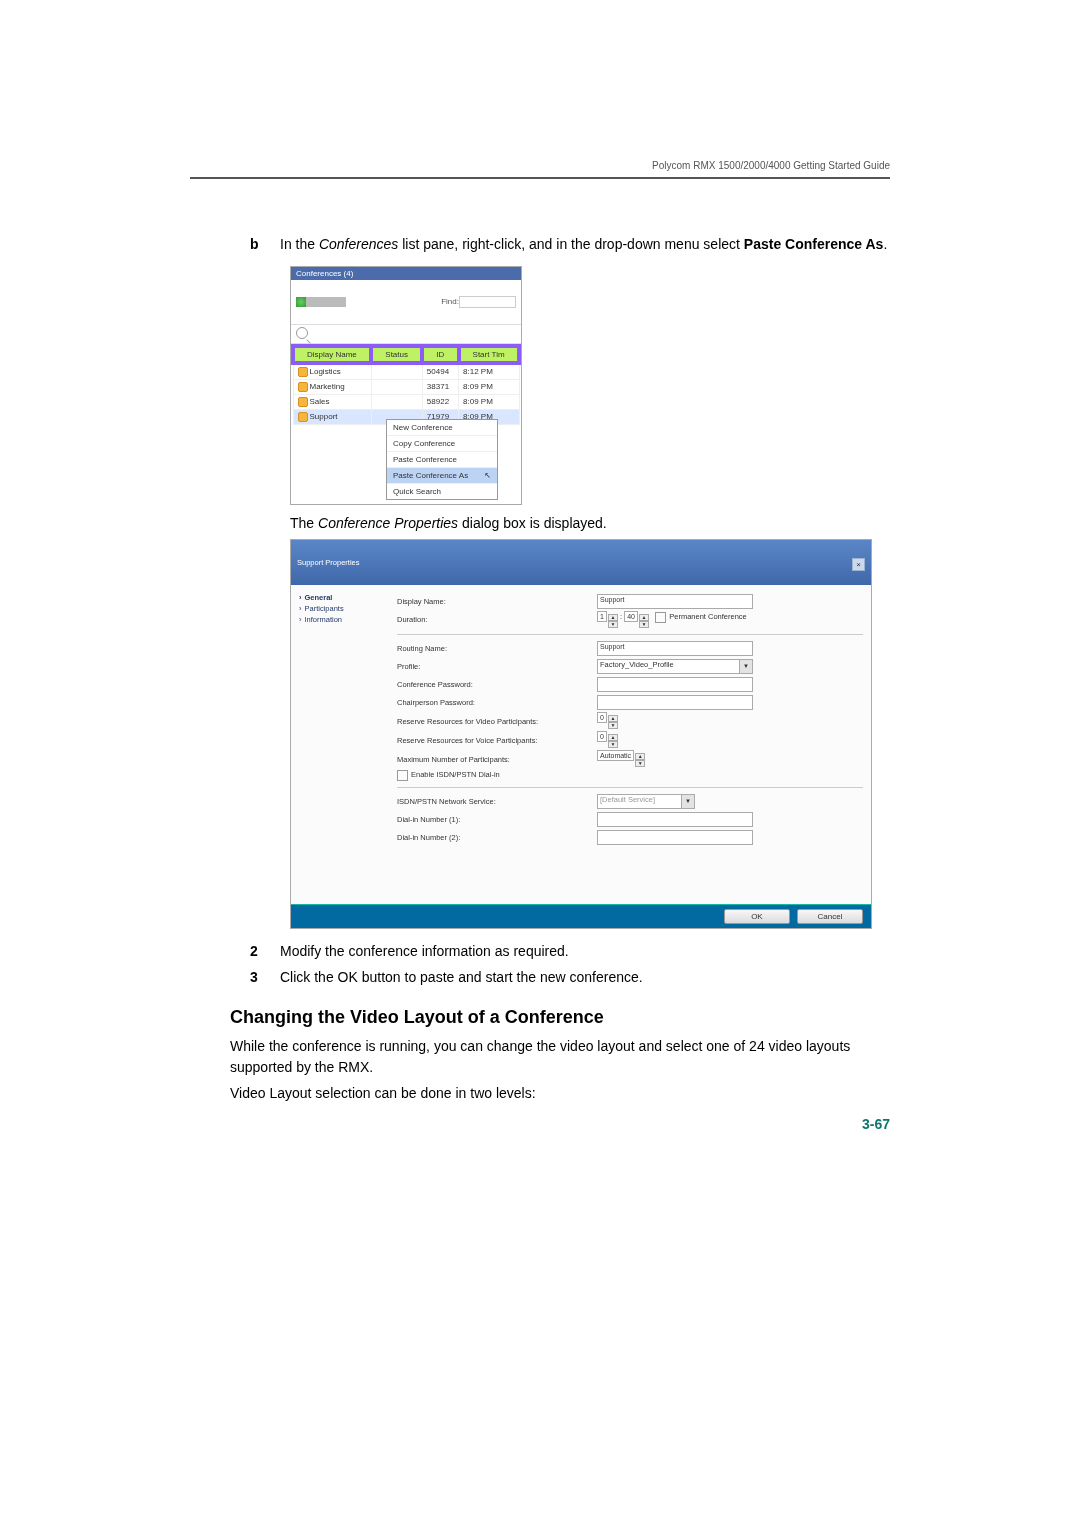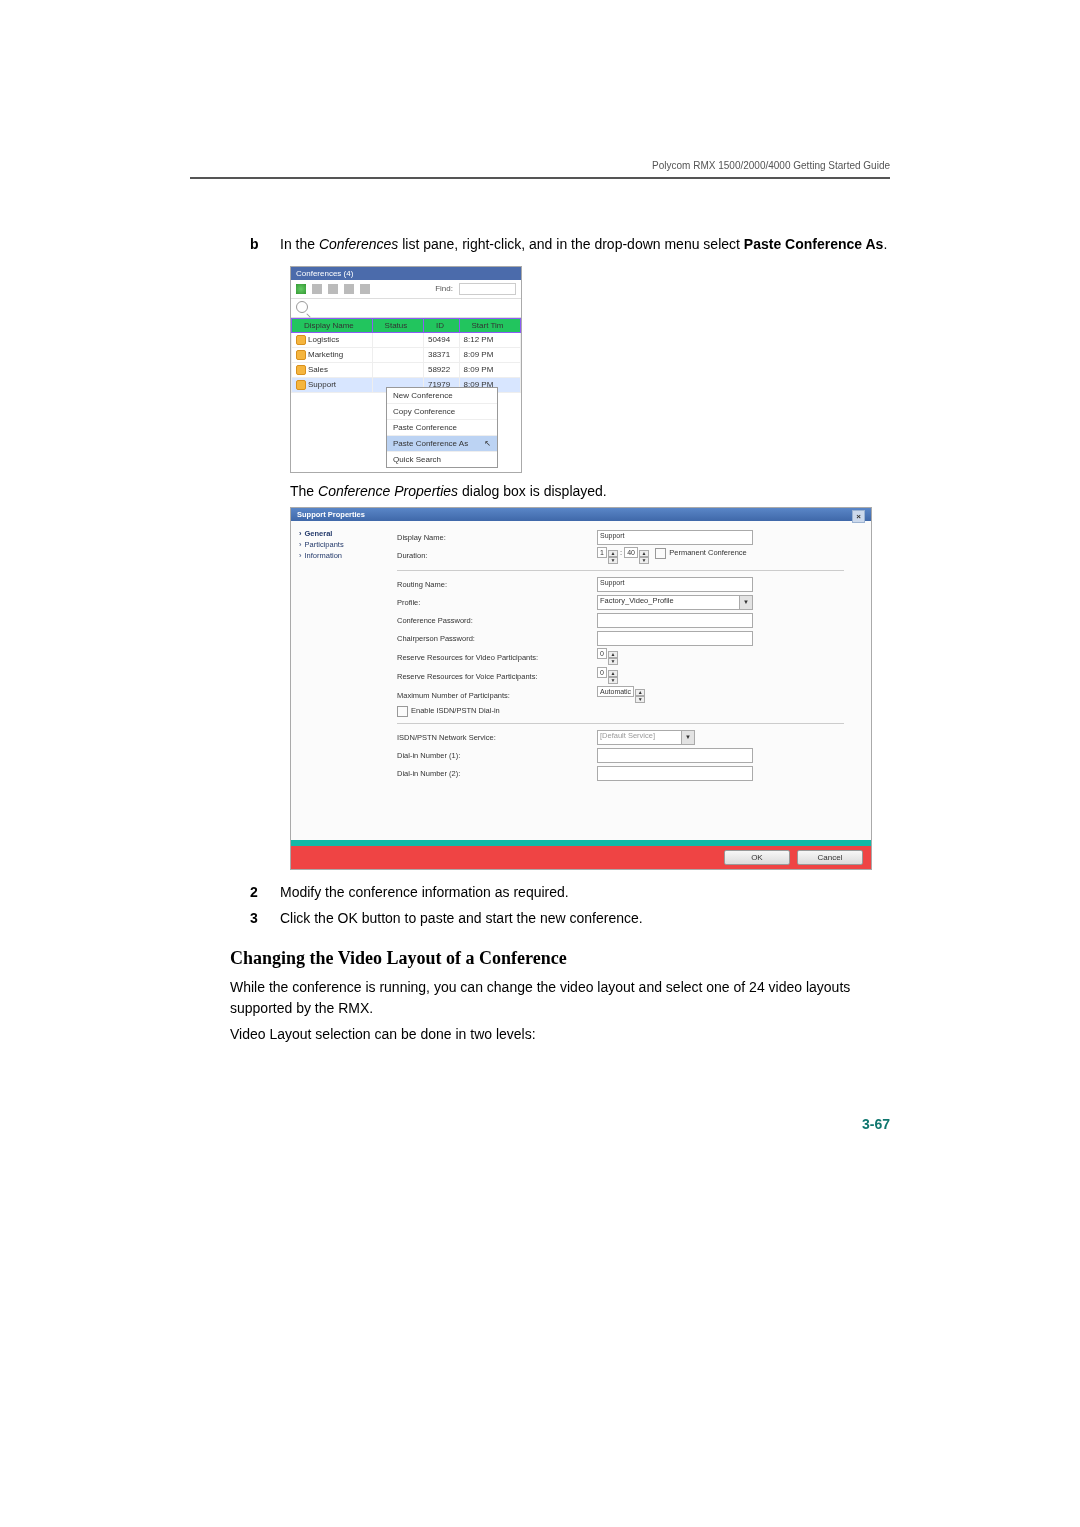--- a/index.html
+++ b/index.html
@@ -8,41 +8,41 @@
   .header-block{margin-bottom:10px}
   .header-right{text-align:right;font-size:10px;color:#555;margin-bottom:6px}
   .hr{border-top:2px solid #555;height:0;margin-bottom:55px}
   .indent-block{padding-left:40px}
   .step-b{display:flex;gap:14px;font-size:14px;line-height:1.55;padding-left:20px;margin-bottom:10px}
   .step-b-letter{font-weight:bold;flex:0 0 16px}
   .ital{font-style:italic}
   .bold{font-weight:bold}
   .mini-panel{border:1px solid #aaa;width:230px;margin:10px 0 10px 60px;font-size:8px;color:#333;background:#fff}
   .mini-title{background:#4b6bab;color:#fff;padding:2px 5px;font-weight:normal;font-size:8px}
-  .mini-toolbar{display:flex;align-items:center;gap:6px;padding:3px 5px;border-bottom:1px solid #ddd}
+  .mini-toolbar{display:flex;align-items:center;padding:16px 5px;border-bottom:1px solid #ddd}
   .ticon{width:10px;height:10px;display:inline-block}
   .ticon.green{background:radial-gradient(#6c6,#393)}
   .ticon.gray{background:#bbb}
   .find-lbl{font-size:8px;color:#555;margin-left:auto}
   .find-box{width:55px;height:10px;border:1px solid #ccc;background:#fff}
   .mini-toolbar2{padding:2px 5px;border-bottom:1px solid #ddd}
   .mag{width:10px;height:10px;border:1px solid #999;border-radius:50%;display:inline-block;position:relative}
   .mag:after{content:"";position:absolute;right:-4px;bottom:-4px;width:5px;height:1px;background:#999;transform:rotate(45deg)}
   table.mini-tbl{border-collapse:collapse;width:100%;font-size:8px}
-  table.mini-tbl th{background:#22c55e;text-align:left;padding:2px 12px;border:1px solid #8b5cf6;font-weight:normal}
+  table.mini-tbl th{background:#bef264;text-align:left;padding:2px 12px;border:4px solid #8b5cf6;font-weight:normal}
   table.mini-tbl td{padding:2px 4px;border:1px solid #eee}
   .row-sel td{background:#d8e6ff;border-top:1px dotted #3a6ad1;border-bottom:1px dotted #3a6ad1}
   .rowicon{width:8px;height:8px;background:#f5b53e;display:inline-block;border:1px solid #d9901c;border-radius:2px;margin-right:2px;vertical-align:middle}
   .ctx-menu{border:1px solid #999;background:#fff;width:110px;margin:-6px 0 4px 95px;font-size:8px}
   .ctx-item{padding:3px 6px;border-bottom:1px solid #eee}
   .ctx-item:last-child{border-bottom:none}
   .ctx-item.sel{background:#bcd3f3}
   .caption{font-size:14px;margin:8px 0 8px 60px}
   .dialog{border:1px solid #aaa;width:580px;margin:2px 0 12px 60px;background:#fbfbfb;font-size:7.5px;color:#333}
-  .dialog-title{background:linear-gradient(#5a86c7,#3f68a9);color:#fff;padding:2px 6px;font-weight:bold}
+  .dialog-title{background:linear-gradient(#5a86c7,#3f68a9);color:#fff;padding:18px 6px;font-weight:normal}
   .dialog-title .close{float:right;background:#ccd9ec;color:#333;width:11px;height:11px;text-align:center;line-height:11px;font-size:8px;border:1px solid #9cb3d2}
   .dialog-body{display:flex}
   .dlg-nav{width:90px;padding:6px 4px 18px 8px}
   .dlg-nav-item{color:#243a6b;margin:2px 0;cursor:default}
   .dlg-nav-item .car{color:#243a6b;margin-right:3px}
   .dlg-nav-item.bold{font-weight:bold}
   .dlg-main{flex:1;padding:6px 8px 6px 4px}
   .dlg-row{display:flex;align-items:center;margin:3px 0}
   .dlg-lbl{width:200px}
   .dlg-ctrl{flex:1}
@@ -50,25 +50,25 @@
   .txt.w150{width:150px}
   .txt.w60{width:55px}
   .txt.w22{width:22px}
   .spin{display:inline-flex;flex-direction:column;margin-left:1px}
   .spin span{width:8px;height:5px;border:1px solid #aaa;background:#eee;font-size:5px;line-height:4px;text-align:center}
   .sep-line{border-top:1px solid #ccc;margin:6px 0}
   .chk{width:9px;height:9px;border:1px solid #999;display:inline-block;vertical-align:middle;margin-right:3px}
   .drop{display:inline-block;border:1px solid #aaa;background:#fff;height:13px;width:150px;padding:0 2px;position:relative}
   .drop.w92{width:92px}
   .drop .arrow{position:absolute;right:0;top:0;width:12px;height:13px;background:#e3e3e3;text-align:center;font-size:6px;line-height:13px;border-left:1px solid #aaa}
-  .dlg-footer{background:#ef4444;padding:4px 8px;text-align:right;border-top:6px solid #14b8a6}
+  .dlg-footer{background:#0369a1;padding:4px 8px;text-align:right;border-top:1px solid #14b8a6}
   .btn{display:inline-block;min-width:48px;padding:2px 8px;font-size:8px;background:linear-gradient(#f7f7f7,#dcdcdc);border:1px solid #999;border-radius:2px;text-align:center;margin-left:5px}
   .num-step{display:flex;gap:14px;font-size:14px;line-height:1.55;padding-left:20px;margin:4px 0}
   .num-step .n{font-weight:bold;flex:0 0 16px}
-  h3.sect{color:#000;font-family:Liberation Serif, serif;font-weight:bold;font-size:18px;margin:18px 0 8px 0}
+  h3.sect{color:#000;font-family:Liberation Sans, sans-serif;font-weight:bold;font-size:18px;margin:18px 0 8px 0}
   .body-text{font-size:14px;line-height:1.55;margin:4px 0}
   .page-num{position:absolute;right:190px;bottom:160px;font-weight:bold;font-size:14px;color:#0f766e}
 </style>
 </head>
 <body>
 <div class="page-wrap">
 <div class="page">
 
 <div class="header-block">
   <div class="header-right">Polycom RMX 1500/2000/4000 Getting Started Guide</div>

